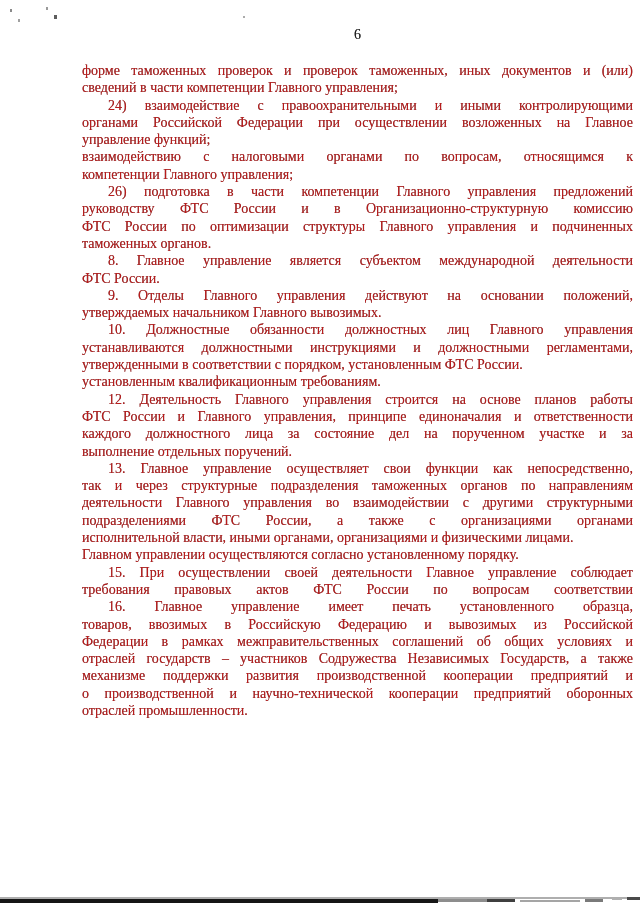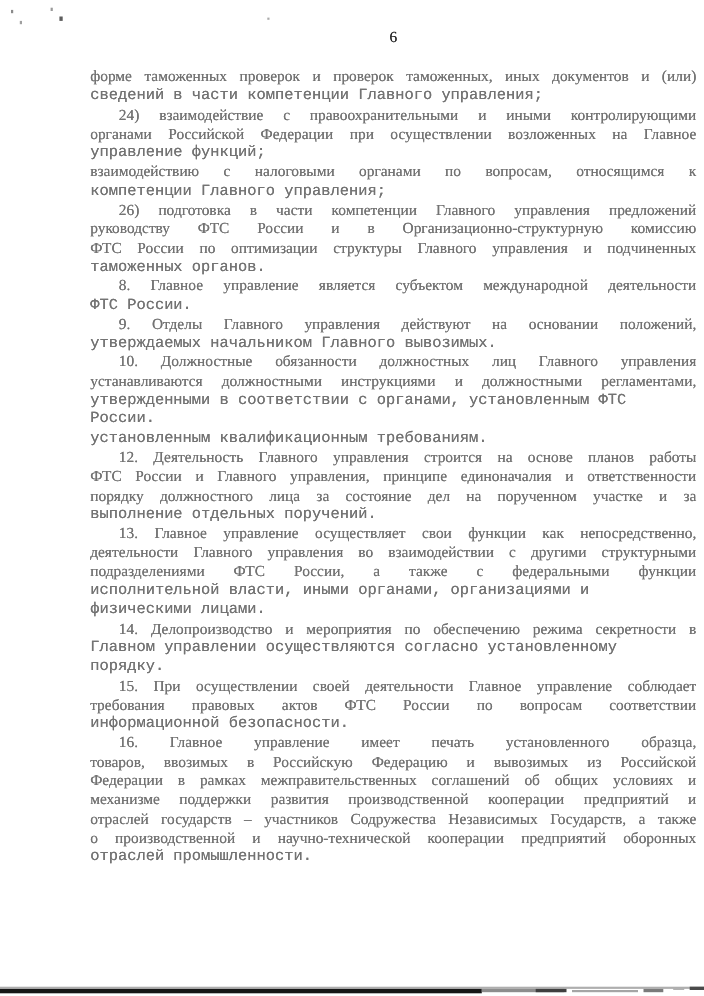--- a/index.html
+++ b/index.html
@@ -27,32 +27,31 @@
     color: #1c1c1c;
     text-shadow: 0 0 0.4px rgba(0,0,0,0.55);
   }
   .text-block {
     position: absolute;
     top: 62px;
     left: 82px;
     width: 551px;
     font-size: 14px;
     line-height: 17.3px;
-    color: #737373;
+    color: #b91c1c;
     text-shadow: 0 0 0.4px rgba(0,0,0,0.55);
   }
   .paragraph { margin: 0; padding: 0; }
   .line {
     text-align: justify;
     text-align-last: justify;
   }
   .line.last {
     text-align: left;
     text-align-last: left;
-    font-family: Liberation Mono, monospace;
   }
   .line.indent { text-indent: 26px; }
 
   
   .speck { position: absolute; background: #7a7a7a; }
   .speck.s1 { left: 10px;  top: 9px;  width: 2px; height: 3px; background: #8a8a8a; }
   .speck.s2 { left: 46px;  top: 7px;  width: 2px; height: 3px; background: #9a9a9a; }
   .speck.s3 { left: 54px;  top: 15px; width: 3px; height: 4px; background: #5d5d5d; }
   .speck.s4 { left: 18px;  top: 19px; width: 2px; height: 3px; background: #a0a0a0; }
   .speck.s5 { left: 243px; top: 16px; width: 2px; height: 2px; background: #ababab; }
@@ -105,52 +104,51 @@
         <div class="line indent">8. Главное управление является субъектом международной деятельности</div>
         <div class="line last">ФТС России.</div>
       </div>
       <div class="paragraph">
         <div class="line indent">9. Отделы Главного управления действуют на основании положений,</div>
         <div class="line last">утверждаемых начальником Главного вывозимых.</div>
       </div>
       <div class="paragraph">
         <div class="line indent">10. Должностные обязанности должностных лиц Главного управления</div>
         <div class="line">устанавливаются должностными инструкциями и должностными регламентами,</div>
-        <div class="line last">утвержденными в соответствии с органами, установленным ФТС России.</div>
+        <div class="line last">утвержденными в соответствии с порядком, установленным ФТС России.</div>
       </div>
       <div class="paragraph">
         <div class="line last">установленным квалификационным требованиям.</div>
       </div>
       <div class="paragraph">
         <div class="line indent">12. Деятельность Главного управления строится на основе планов работы</div>
         <div class="line">ФТС России и Главного управления, принципе единоначалия и ответственности</div>
-        <div class="line">порядку должностного лица за состояние дел на порученном участке и за</div>
+        <div class="line">каждого должностного лица за состояние дел на порученном участке и за</div>
         <div class="line last">выполнение отдельных поручений.</div>
       </div>
       <div class="paragraph">
         <div class="line indent">13. Главное управление осуществляет свои функции как непосредственно,</div>
+        <div class="line">так и через структурные подразделения таможенных органов по направлениям</div>
         <div class="line">деятельности Главного управления во взаимодействии с другими структурными</div>
-        <div class="line">подразделениями ФТС России, а также с федеральными функции</div>
+        <div class="line">подразделениями ФТС России, а также с организациями органами</div>
         <div class="line last">исполнительной власти, иными органами, организациями и физическими лицами.</div>
       </div>
       <div class="paragraph">
-        <div class="line indent">14. Делопроизводство и мероприятия по обеспечению режима секретности в</div>
         <div class="line last">Главном управлении осуществляются согласно установленному порядку.</div>
       </div>
       <div class="paragraph">
         <div class="line indent">15. При осуществлении своей деятельности Главное управление соблюдает</div>
         <div class="line">требования правовых актов ФТС России по вопросам соответствии</div>
-        <div class="line last">информационной безопасности.</div>
       </div>
       <div class="paragraph">
         <div class="line indent">16. Главное управление имеет печать установленного образца,</div>
         <div class="line">товаров, ввозимых в Российскую Федерацию и вывозимых из Российской</div>
         <div class="line">Федерации в рамках межправительственных соглашений об общих условиях и</div>
+        <div class="line">отраслей государств – участников Содружества Независимых Государств, а также</div>
         <div class="line">механизме поддержки развития производственной кооперации предприятий и</div>
-        <div class="line">отраслей государств – участников Содружества Независимых Государств, а также</div>
         <div class="line">о производственной и научно-технической кооперации предприятий оборонных</div>
         <div class="line last">отраслей промышленности.</div>
       </div>
     </div>
 
   <span class="bar halo"></span>
   <span class="bar main"></span>
   <span class="bar seg1"></span>
   <span class="bar seg2"></span>
   <span class="bar seg3"></span>

